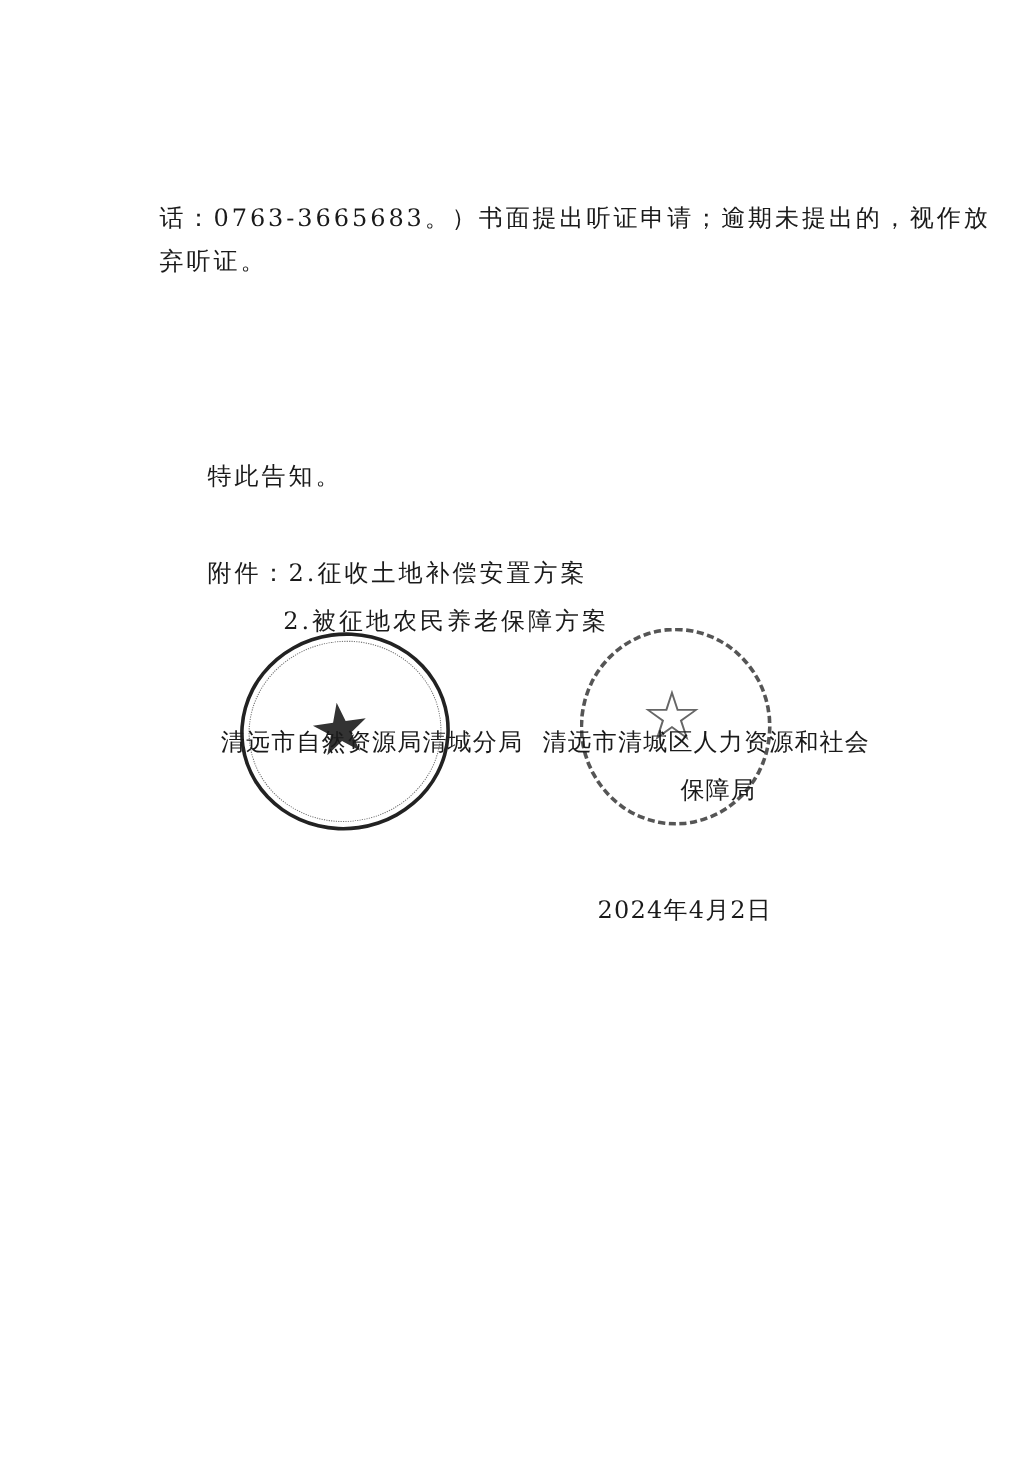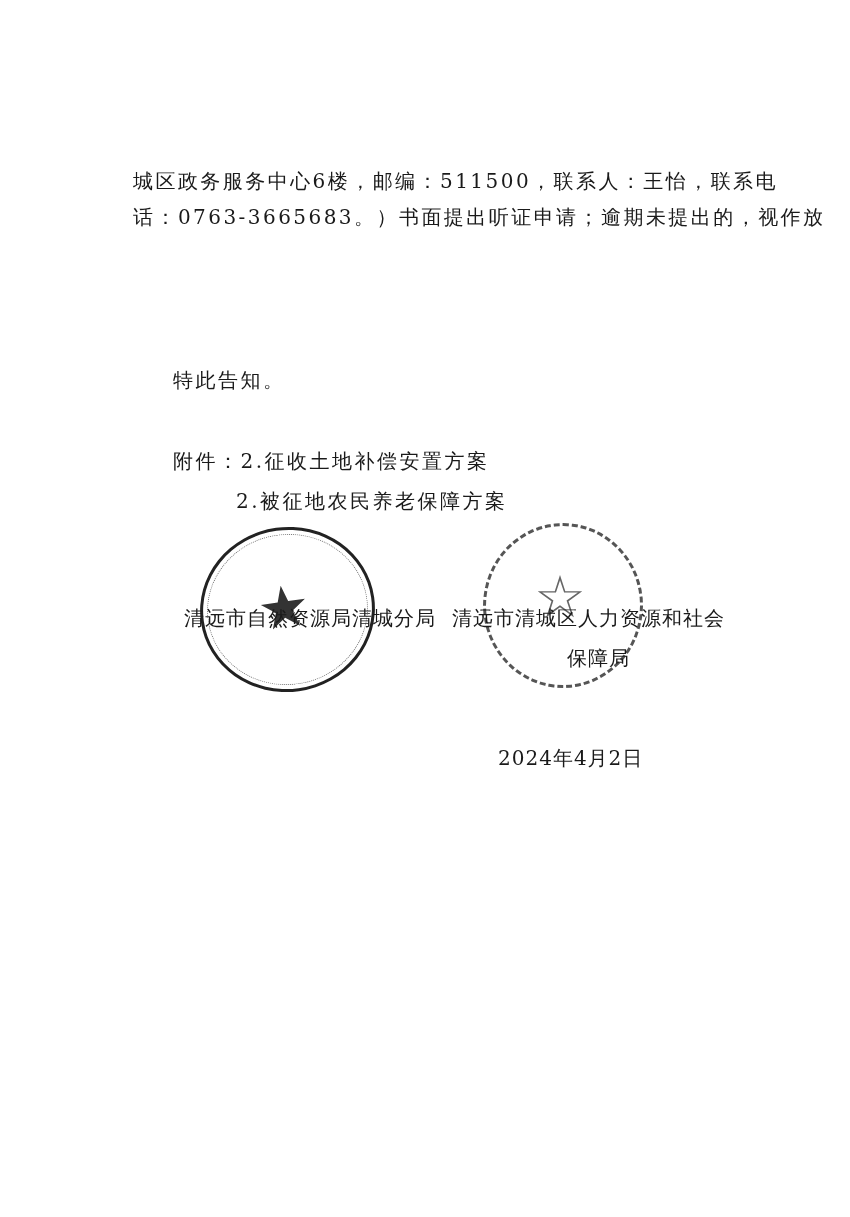--- a/index.html
+++ b/index.html
@@ -4,21 +4,21 @@
 <style>
   html, body { margin: 0; padding: 0; }
   body {
     width: 850px; height: 1217px; background: #ffffff;
     position: relative; overflow: hidden;
     font-family: "DejaVu Serif", "Liberation Serif", serif;
     color: #1a1a1a;
   }
   .line {
     position: absolute; left: 133px; font-size: 20px; line-height: 36px;
-    white-space: nowrap; letter-spacing: 2.5px;
+    white-space: nowrap; letter-spacing: 2.5px; margin-top: 16px;
   }
   .para-wrap { position: absolute; left: 133px; top: 163px; width: 600px; }
   .para-wrap .pl { font-size: 20px; line-height: 36px; white-space: nowrap; letter-spacing: 2.45px; height: 36px; }
   .indent { left: 173px; }
   .attach2 { left: 236px; }
   .seal {
     position: absolute; border-radius: 50%;
     border: 3px solid #222; box-sizing: border-box;
   }
   .seal1 { left: 200px; top: 527px; width: 175px; height: 165px; transform: rotate(-8deg); }
@@ -32,22 +32,22 @@
   .sig { position: absolute; font-size: 20px; line-height: 30px; white-space: nowrap; letter-spacing: 1px; }
   .sig1 { left: 164px; top: 603px; margin-left: 20px; }
   .sig2a { left: 452px; top: 603px; }
   .sig2b { left: 567px; top: 643px; }
   .date { position: absolute; left: 498px; top: 745px; font-size: 20px; letter-spacing: 1px; }
 </style>
 </head>
 <body>
 
 <div class="para-wrap">
-  <div class="pl">城区政务服务中心6楼，邮编：511500，联系人：王怡，联系电</div>
   <div class="pl">话：0763-3665683。）书面提出听证申请；逾期未提出的，视作放</div>
+  <div class="pl">弃听证。</div>
 </div>
 
 <div class="line indent" style="top:362px;">特此告知。</div>
 
 <div class="line indent" style="top:443px;">
   <span>附件：</span><span>2.征收土地补偿安置方案</span>
 </div>
 <div class="line attach2" style="top:483px;">2.被征地农民养老保障方案</div>
 
 <div class="seal seal1">

